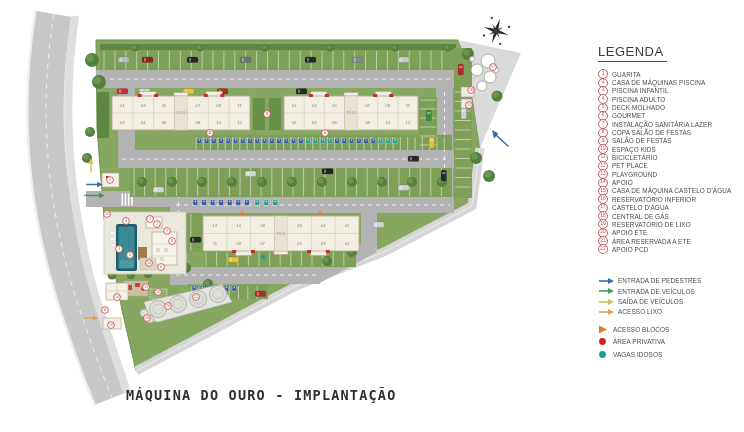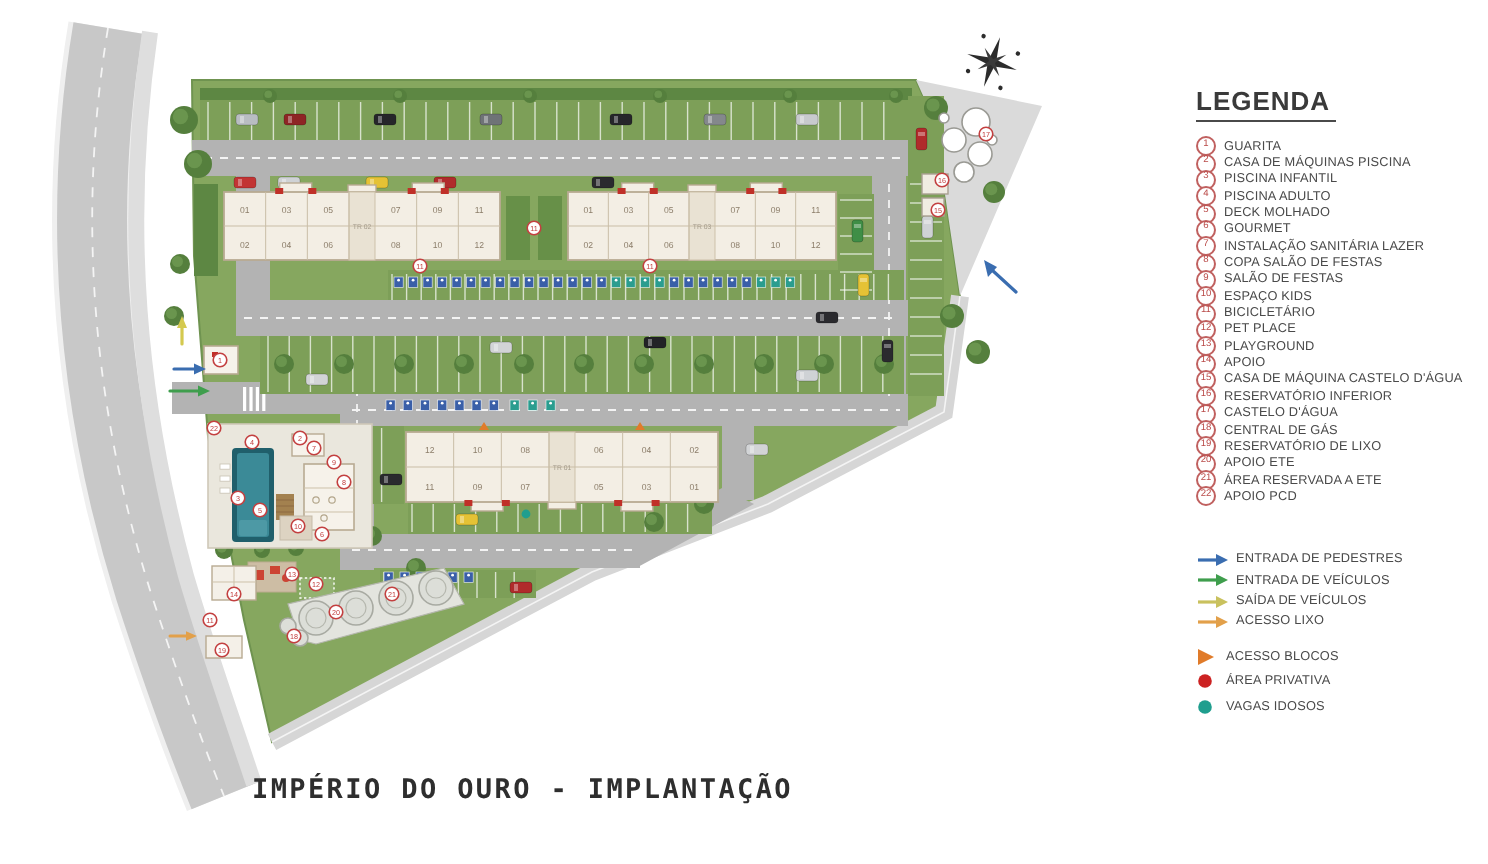--- a/index.html
+++ b/index.html
@@ -2,21 +2,21 @@
 <html><head>
 <meta charset="utf-8">
 <style>
   html,body{margin:0;padding:0;background:#ffffff;}
   .stage{position:relative;width:744px;height:432px;background:#fff;overflow:hidden;
          font-family:"Liberation Sans",sans-serif;}
   .plan-svg{position:absolute;left:0;top:0;}
   .plan-title{position:absolute;left:126px;top:387px;font-family:"DejaVu Sans Mono",monospace;
               font-size:13.5px;letter-spacing:1.2px;color:#2e2e2e;font-weight:bold;}
   .legend{position:absolute;left:598px;top:42px;width:146px;}
-  .legend-title{display:inline-block;font-size:13px;font-weight:bold;color:#3a3a3a;
+  .legend-title{display:inline-block;font-size:13px;font-weight:normal;color:#3a3a3a;
                 letter-spacing:.5px;border-bottom:1.5px solid #4a4a4a;padding:0 3px 2px 0;
                 margin-bottom:8px;}
   .lg-row{display:flex;align-items:center;gap:4px;height:8.35px;}
   .lg-num{flex:0 0 auto;width:8px;height:8px;border:1px solid #c0605f;border-radius:50%;
           color:#b94a48;font-size:4.8px;line-height:1;display:flex;align-items:center;
           justify-content:center;background:#fff;}
   .lg-label{font-size:6.4px;color:#4a4a4a;white-space:nowrap;letter-spacing:.1px;}
   .lg-arrows{margin-top:22px;}
   .lg-arrow-row{display:flex;align-items:center;gap:4px;height:10.4px;}
   .lg-symbols{margin-top:6px;}
@@ -918,14 +918,14 @@
         </div>
         <div class="lg-sym-row">
           <svg width="10" height="9">
             <circle cx="4.5" cy="4.5" r="3.4" fill="#1f9e8e"></circle>
           </svg>
           <span class="lg-label">VAGAS IDOSOS</span>
         </div>
       </div>
   </div>
 
-  <div class="plan-title">IMPÉRIO DO OURO - IMPLANTAÇÃO</div>
+  <div class="plan-title">MÁQUINA DO OURO - IMPLANTAÇÃO</div>
 </div>
 
 </body></html>

